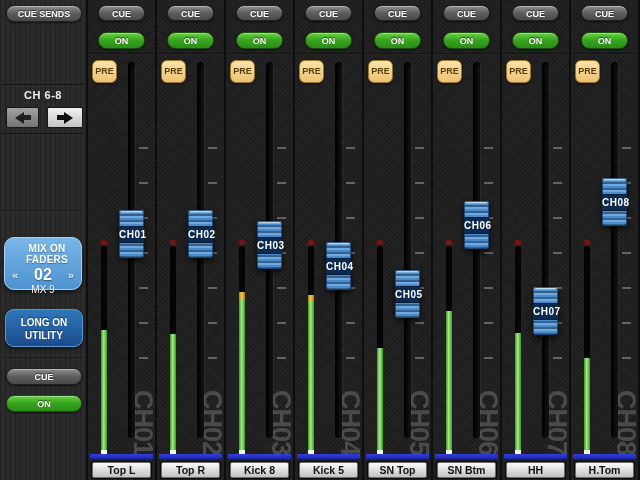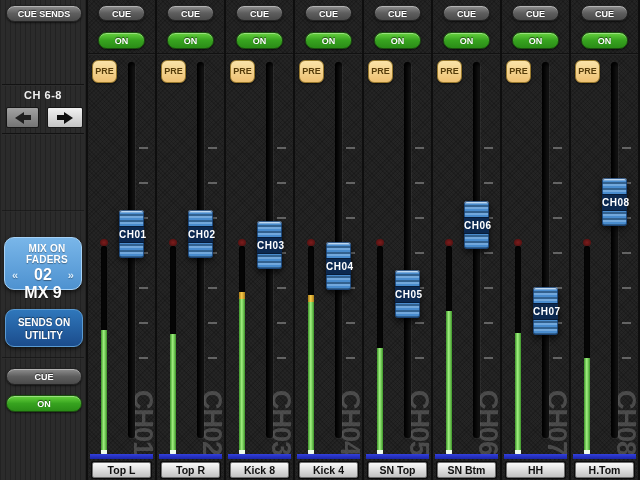--- a/index.html
+++ b/index.html
@@ -34,21 +34,21 @@
   .arr-r .tail{background:#101010;}
 
   .mix-panel{position:absolute;left:4px;top:237px;width:78px;height:53px;border-radius:10px;
              background:linear-gradient(#79b6e9,#4e92d0);border:1px solid #a6d2f7;cursor:pointer;
              box-shadow:0 2px 4px rgba(0,0,0,.6);display:flex;flex-direction:column;box-sizing:border-box;padding-top:5px;}
   .mix-title{font-size:10px;font-weight:bold;color:#fff;text-align:center;letter-spacing:.2px;
              text-shadow:0 1px 1px rgba(0,0,0,.35);padding-left:8px;}
   .mix-row{display:flex;justify-content:space-between;align-items:center;padding:0 7px;margin-top:1px;}
   .mix-chev{font-size:11px;font-weight:bold;color:rgba(225,242,255,.95);cursor:pointer;text-shadow:0 1px 1px rgba(0,0,0,.3);}
   .mix-num{font-size:16px;font-weight:bold;color:#fff;text-shadow:0 1px 1px rgba(0,0,0,.4);}
-  .mix-name{font-size:16px;font-weight:bold;color:#fff;text-align:center;margin-top:0px;text-shadow:0 1px 1px rgba(0,0,0,.4);}
+  .mix-name{font-size:10px;font-weight:normal;color:#fff;text-align:center;margin-top:0px;text-shadow:0 1px 1px rgba(0,0,0,.4);}
 
   .sends{position:absolute;left:5px;top:309px;width:78px;height:38px;border-radius:9px;
          background:linear-gradient(#2f77bb,#1b4c8c);border:1px solid #5a9ad2;color:#fff;
          font-family:"Liberation Sans",sans-serif;font-size:10px;font-weight:bold;line-height:13px;
          text-align:center;cursor:pointer;box-shadow:0 2px 4px rgba(0,0,0,.6);padding-top:2px;box-sizing:border-box;
          text-shadow:0 -1px 1px rgba(0,0,0,.5);}
 
   
   .strip{position:absolute;top:0;width:67px;height:480px;background-color:#242424;
          background-image:repeating-linear-gradient(45deg,rgba(0,0,0,.16) 0 1px,transparent 1px 3px),
@@ -127,21 +127,21 @@
       <div class="mix-title">MIX ON FADERS</div>
       <div class="mix-row">
         <span class="mix-chev">«</span>
         <span class="mix-num">02</span>
         <span class="mix-chev">»</span>
       </div>
       <div class="mix-name">MX 9</div>
     </div>
 
     <button class="sends">
-      <div>SENDS ON</div>
+      <div>LONG ON</div>
       <div>UTILITY</div>
     </button>
 
     <div class="divider" style="top:357px;opacity:.7"></div>
 
     <button class="pill gray" style="top:368px">CUE</button>
     <button class="pill green" style="top:395px">ON</button>
   </div>
 
   <div id="strips">
@@ -253,21 +253,21 @@
           <div class="ytip" style="display: block;"></div>
         </div>
         <div class="wtip"></div>
       </div>
 
       <div class="cap" style="top: 242px;">
         <div class="cap-band">CH04</div>
       </div>
 
       <div class="bluebar"></div>
-      <div class="nameplate">Kick 4</div>
+      <div class="nameplate">Kick 5</div>
     <div class="tick" style="top: 147px;"></div>
         <div class="tick" style="top: 182px;"></div>
         <div class="tick" style="top: 217px;"></div>
         <div class="tick" style="top: 252px;"></div>
         <div class="tick" style="top: 287px;"></div>
         <div class="tick" style="top: 322px;"></div>
         <div class="tick" style="top: 357px;"></div>
       </div>
       <div class="strip" style="left: 364px;">
       <button class="pill gray cue-btn">CUE</button>

